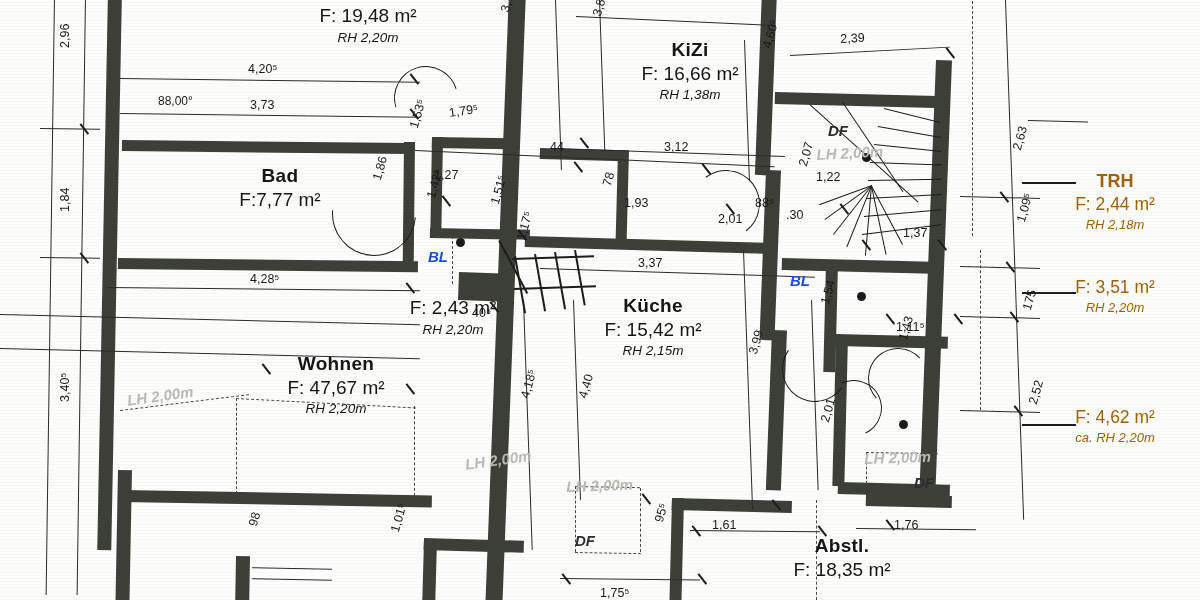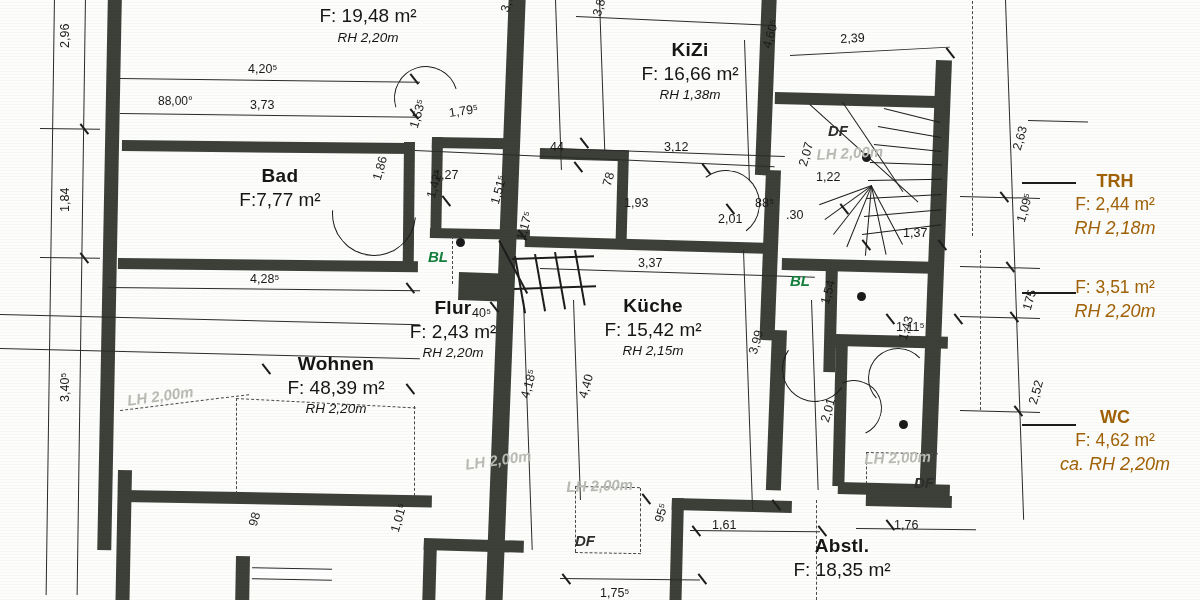--- a/index.html
+++ b/index.html
@@ -23,27 +23,27 @@
   .dashv{position:absolute;transform-origin:0 0;border-left:1px dashed #4a4a4a;}
   .tick{position:absolute;width:13px;height:1.6px;background:#1d1d1d;transform-origin:center;}
   .room{position:absolute;text-align:center;color:#161616;white-space:nowrap;}
   .room .rname{font-weight:bold;font-size:19px;letter-spacing:.3px;line-height:1.25;}
   .room .rarea{font-size:19px;line-height:1.3;}
   .room .rh{font-style:italic;font-size:13.5px;line-height:1.35;}
   .dim{position:absolute;font-size:12.5px;color:#1a1a1a;white-space:nowrap;transform-origin:0 0;}
   .side{position:absolute;text-align:center;color:#a16207;white-space:nowrap;}
   .side .sname{font-weight:bold;font-size:18px;line-height:1.3;}
   .side .sarea{font-size:17.5px;line-height:1.3;}
-  .side .srh{font-style:italic;font-size:18px;line-height:1.35;}
+  .side .srh{font-style:italic;font-size:13px;line-height:1.35;}
   .ghost{position:absolute;color:#b9bcb4;font-style:italic;font-weight:bold;
          font-size:15px;white-space:nowrap;transform-origin:0 0;}
   .df{position:absolute;font-weight:bold;font-style:italic;font-size:15px;
       color:#2d2d2d;white-space:nowrap;transform-origin:0 0;}
   .bl{position:absolute;font-weight:bold;font-style:italic;font-size:15px;
-      color:#15803d;white-space:nowrap;transform-origin:0 0;}
+      color:#1d4ed8;white-space:nowrap;transform-origin:0 0;}
   .dot{position:absolute;width:9px;height:9px;border-radius:50%;background:#1b1b1b;}
   .arc{position:absolute;border:1.4px solid #1d1d1d;border-radius:50%;
        border-right-color:transparent;border-top-color:transparent;transform-origin:center;}
   .stair{position:absolute;background:#1d1d1d;transform-origin:0 0;height:1.4px;}
   .win{position:absolute;background:#ffffff;border-top:1.5px solid #2a2a2a;
        border-bottom:1.5px solid #2a2a2a;}
   .leader{position:absolute;background:#1d1d1d;height:1.5px;transform-origin:0 0;}
   .grain{position:absolute;inset:0;pointer-events:none;opacity:.05;
     background:
       repeating-linear-gradient(0deg, rgba(0,0,0,.5) 0 1px, transparent 1px 3px);}
@@ -209,34 +209,33 @@
     <div class="rarea">F: 16,66 m²</div>
     <div class="rh">RH 1,38m</div>
   </div>
 
   <div class="room" style="left:180px;top:164px;width:200px;">
     <div class="rname">Bad</div>
     <div class="rarea">F:7,77 m²</div>
   </div>
 
   <div class="room" style="left:378px;top:296px;width:150px;">
-    <div class="rname">Flur</div>
     <div class="rarea">F: 2,43 m²</div>
     <div class="rh">RH 2,20m</div>
   </div>
 
   <div class="room" style="left:558px;top:294px;width:190px;">
     <div class="rname">Küche</div>
     <div class="rarea">F: 15,42 m²</div>
     <div class="rh">RH 2,15m</div>
   </div>
 
   <div class="room" style="left:236px;top:352px;width:200px;">
     <div class="rname">Wohnen</div>
-    <div class="rarea">F: 48,39 m²</div>
+    <div class="rarea">F: 47,67 m²</div>
     <div class="rh">RH 2,20m</div>
   </div>
 
   <div class="room" style="left:742px;top:534px;width:200px;">
     <div class="rname">Abstl.</div>
     <div class="rarea">F: 18,35 m²</div>
   </div>
 
   <div class="leader" style="left:1022px;top:182px;width:54px;"></div>
   <div class="side" style="left:1040px;top:170px;width:150px;">
@@ -246,21 +245,20 @@
   </div>
 
   <div class="leader" style="left:1022px;top:292px;width:54px;"></div>
   <div class="side" style="left:1040px;top:276px;width:150px;">
     <div class="sarea">F: 3,51 m²</div>
     <div class="srh">RH 2,20m</div>
   </div>
 
   <div class="leader" style="left:1022px;top:424px;width:54px;"></div>
   <div class="side" style="left:1040px;top:406px;width:150px;">
-    <div class="sname">WC</div>
     <div class="sarea">F: 4,62 m²</div>
     <div class="srh">ca. RH 2,20m</div>
   </div>
 
   <div class="ghost" style="left:126px;top:392px;transform:rotate(-8deg);">LH 2,00m</div>
   <div class="ghost" style="left:464px;top:456px;transform:rotate(-8deg);">LH 2,00m</div>
   <div class="ghost" style="left:566px;top:478px;transform:rotate(-2deg);">LH 2,00m</div>
   <div class="ghost" style="left:816px;top:146px;transform:rotate(-3deg);">LH 2,00m</div>
   <div class="ghost" style="left:864px;top:450px;transform:rotate(-2deg);">LH 2,00m</div>
 

